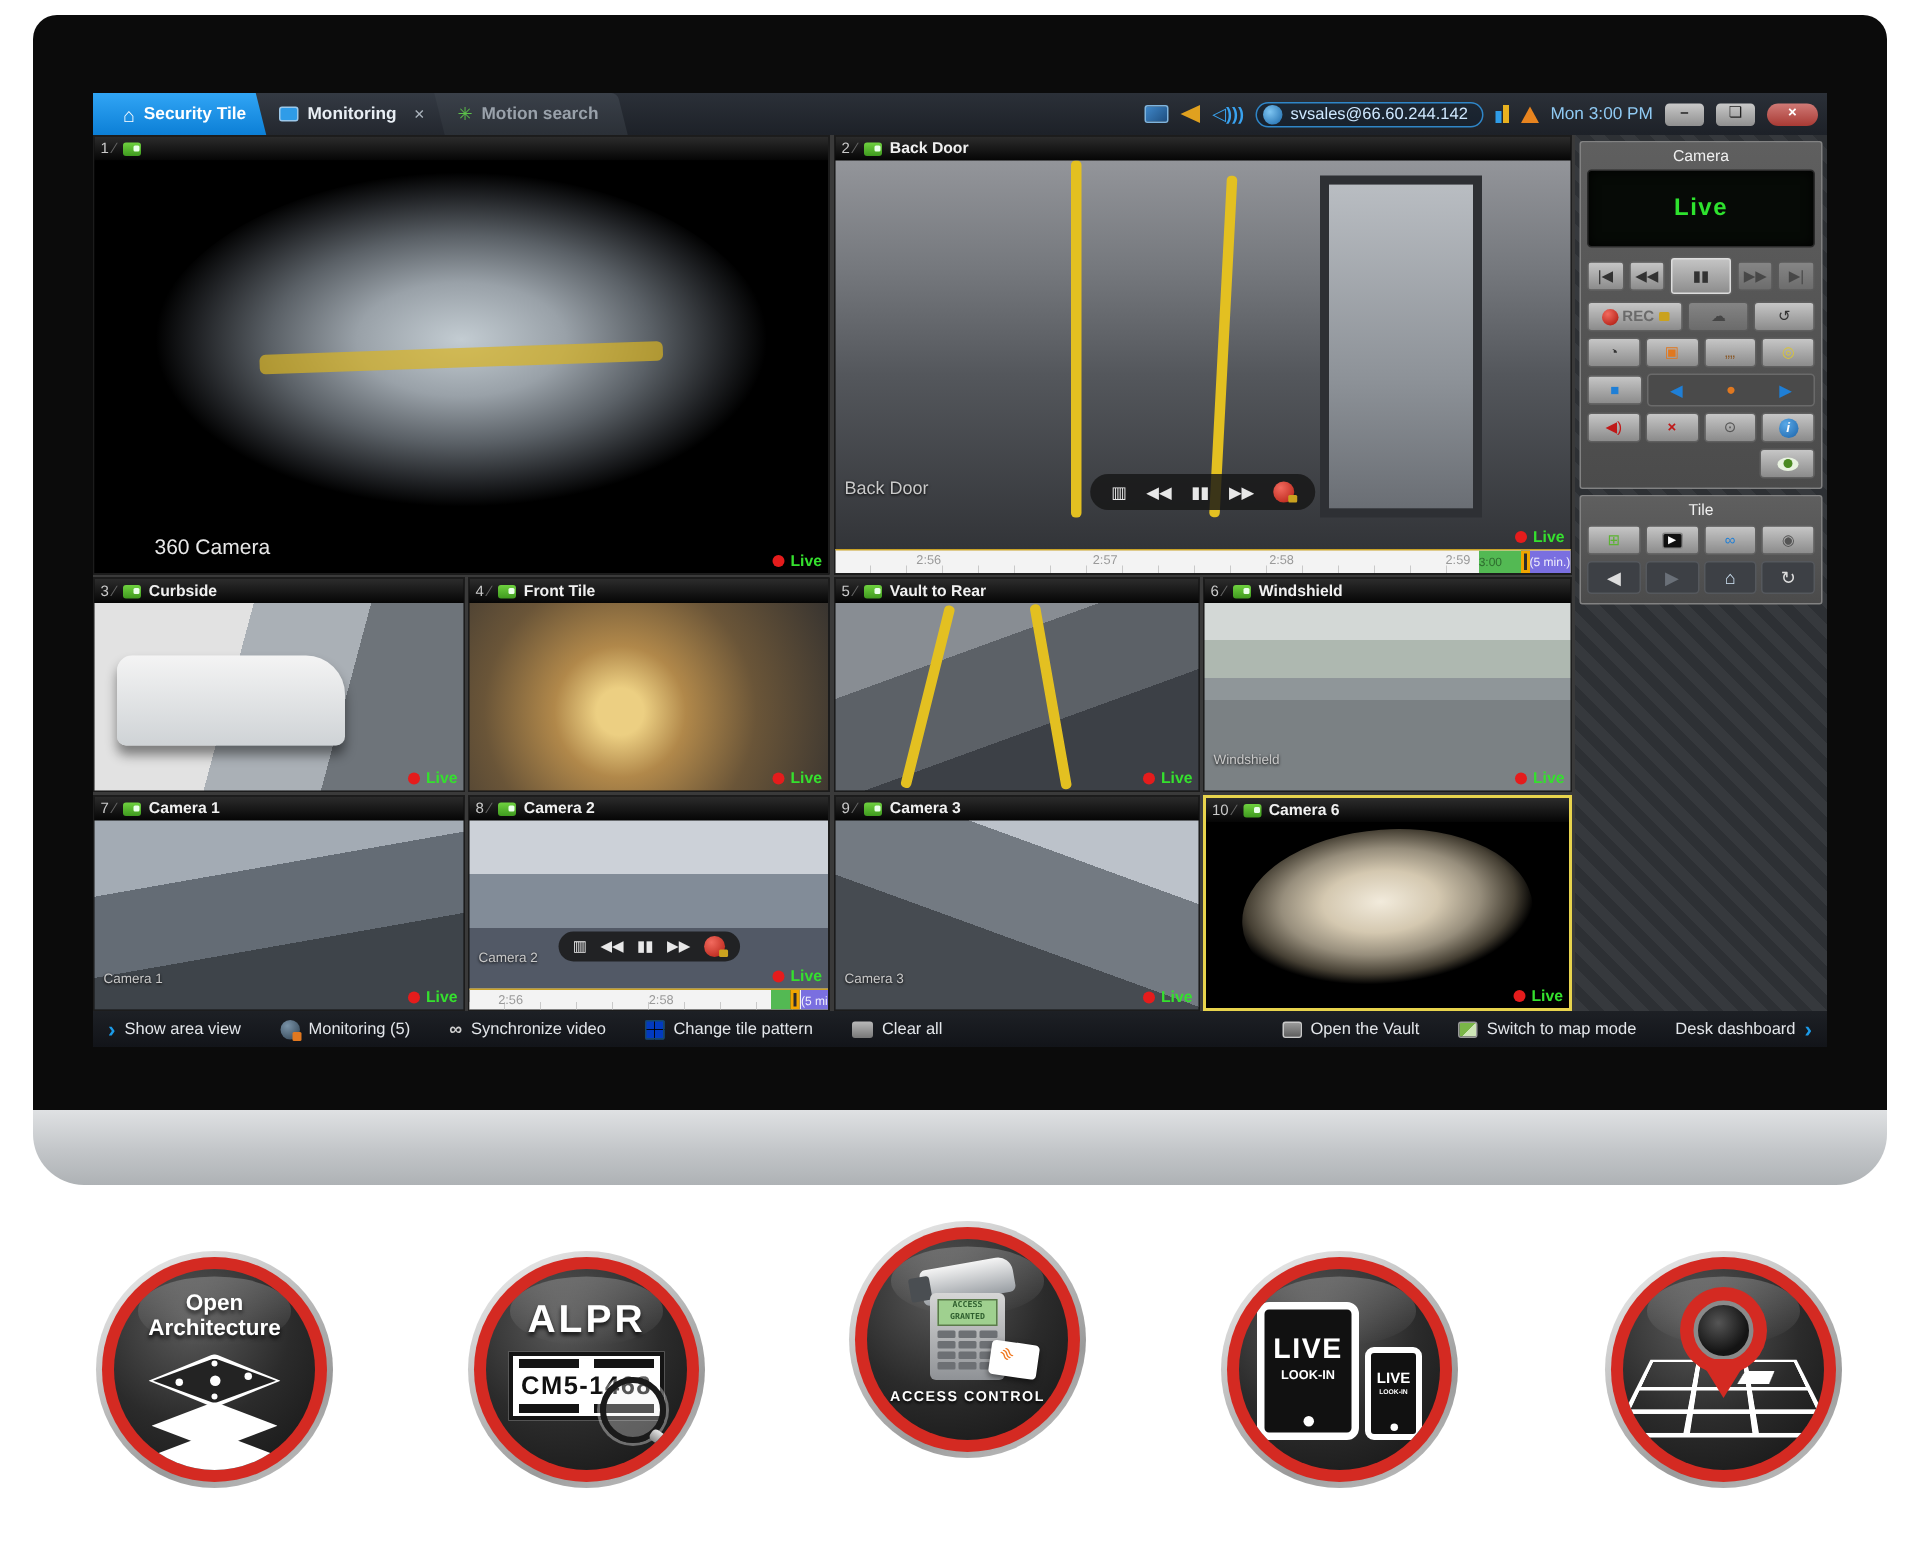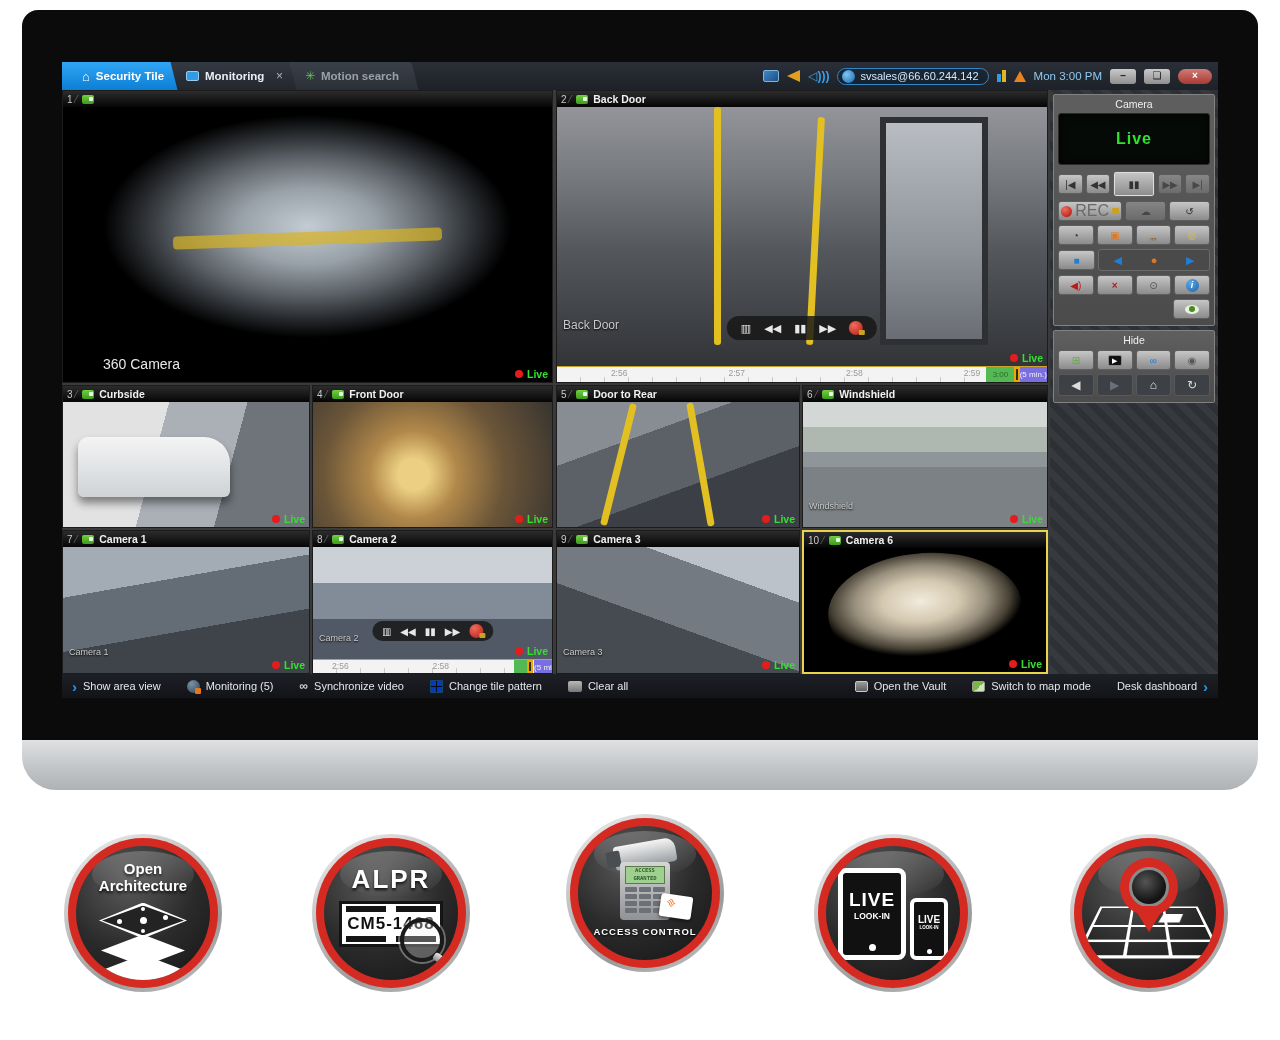--- a/index.html
+++ b/index.html
@@ -77,42 +77,42 @@
 
   
   .pb-overlay { position:absolute; left:50%; transform:translateX(-50%); bottom:26px; background:rgba(22,22,22,.82); border-radius:14px; padding:5px 14px; display:flex; align-items:center; gap:13px; color:#e8e8e8; font-size:11px; }
   .pb-overlay .lockrec { width:14px; height:14px; border-radius:50%; background:radial-gradient(circle at 35% 30%,#f26a5e,#b11c10); position:relative; }
   .pb-overlay .lockrec::after { content:""; position:absolute; right:-2px; bottom:0; width:6px; height:5px; background:#caa21f; border-radius:1px; }
 
   
   .timeline { position:relative; flex:0 0 16px; background:#f3f3f3; border-top:1px solid #c9a227; font-size:8.5px; color:#9a9a9a; overflow:hidden;
     background-image:repeating-linear-gradient(90deg,transparent 0 23px,#c9c9c9 23px 24px); background-size:100% 5px; background-position:0 100%; background-repeat:no-repeat; background-color:#f3f3f3; }
   .tl-label { position:absolute; top:1px; }
-  .tl-green { position:absolute; top:0; bottom:0; background:#53b953; color:#2e6b2e; font-size:8px; text-align:center; line-height:15px; }
+  .tl-green { position:absolute; top:0; bottom:0; background:#53b953; color:#2e6b2e; font-size:8px; line-height:15px; }
   .tl-cursor { position:absolute; top:0; bottom:0; width:6px; background:#2b2b2b; border:2px solid #f0a500; }
   .tl-purple { position:absolute; top:0; bottom:0; right:0; background:#7a6fe0; color:#efeefc; font-size:8px; text-align:center; line-height:15px; white-space:nowrap; overflow:hidden; }
 
   
   .sidebar { width:168px; background:repeating-linear-gradient(45deg,#36393d 0 7px,#2d3034 7px 14px); padding:4px 3px; }
   .panel { background:linear-gradient(180deg,#5f5f5f,#4b4b4b); border:1px solid #828282; border-radius:2px; padding:3px 4px 6px; margin-bottom:4px; }
   .panel-title { text-align:center; color:#efefef; font-size:10.5px; margin-bottom:3px; }
   .display { background:#060a06; border:1px solid #2a2a2a; border-radius:3px; height:52px; display:flex; align-items:center; justify-content:center; margin-bottom:6px; box-shadow:inset 0 0 8px #000; }
   .display span { color:#2ee22e; font-size:16px; font-weight:bold; letter-spacing:1px; }
   .srow { display:flex; gap:3px; margin-top:4px; align-items:center; }
   .srow.right { justify-content:flex-end; }
   .sbtn { border:1px solid #5f5f5f; border-radius:3px; background:linear-gradient(180deg,#c6c6c6,#8b8b8b); height:20px; font-size:10px; color:#333; display:flex; align-items:center; justify-content:center; gap:3px; padding:0; cursor:pointer; font-family:inherit; }
   .sbtn.big { height:26px; box-shadow:0 0 0 1px #ddd inset; }
   .sbtn.dim { opacity:.42; }
   .w26{width:27px;} .w36{width:37px;} .w44{width:46px;} .w64{width:66px;} .w40{width:42px;}
   .grp { background:#4a4a4a; border:1px solid #6a6a6a; border-radius:3px; height:22px; display:flex; align-items:center; justify-content:space-around; flex:1; }
   .grp .g { font-size:11px; }
   .blue { color:#1f7fd6; } .orange { color:#e07820; } .red { color:#c01818; } .yellow { color:#d9c43a; } .green { color:#5cb332; } .brown { color:#8a5a2a; } .gray { color:#555; }
   .recdot { width:11px; height:11px; border-radius:50%; background:radial-gradient(circle at 35% 30%,#f26a5e,#a81208); display:inline-block; }
   .reclock { width:7px; height:6px; background:#caa21f; border-radius:1px; display:inline-block; }
-  .reclabel { color:#6a6a6a; font-weight:normal; font-size:16px;text-align:right; }
+  .reclabel { color:#6a6a6a; font-weight:bold; font-size:10px;text-align:right; }
   .info-circ { width:13px; height:13px; border-radius:50%; background:radial-gradient(circle at 35% 30%,#59a9e8,#1b62a8); color:#fff; font-size:9px; font-weight:bold; font-style:italic; line-height:13px; text-align:center; }
   .eye { width:14px; height:9px; border-radius:50%; background:#e8f2e0; position:relative; }
   .eye::after { content:""; position:absolute; left:4px; top:1.5px; width:6px; height:6px; border-radius:50%; background:#4a8a20; }
   .flat { background:#3d4045; border:1px solid #55585d; border-radius:3px; height:22px; flex:1; display:flex; align-items:center; justify-content:center; font-size:12px; cursor:pointer; font-family:inherit; color:#ddd; }
   .monico { width:14px; height:11px; background:#111; border:1px solid #888; border-radius:2px; color:#fff; font-size:7px; line-height:10px; text-align:center; }
 
   
   .toolbar { height:24px; background:linear-gradient(180deg,#1d2025,#121419); display:flex; align-items:center; gap:26px; padding:0 10px; color:#e3e6ea; font-size:11px; }
   .tbitem { display:flex; align-items:center; gap:6px; white-space:nowrap; }
   .chev { color:#1c9be8; font-weight:bold; font-size:15px; line-height:1; }
@@ -275,35 +275,35 @@
                 <i class="dot"></i>
                 <b>Live</b>
               </span>
         </div>
       </div>
 
       <div class="tile" style="left:250px;top:295px;width:241px;height:143px">
         <div class="tile-header">
           <span class="tile-num">4</span>
           <span class="cam-ico"></span>
-          <span class="tile-title">Front Door</span>
+          <span class="tile-title">Front Tile</span>
         </div>
         <div class="scene s4">
           <span class="live-tag">
                 <i class="dot"></i>
                 <b>Live</b>
               </span>
         </div>
       </div>
 
       <div class="tile" style="left:494px;top:295px;width:244px;height:143px">
         <div class="tile-header">
           <span class="tile-num">5</span>
           <span class="cam-ico"></span>
-          <span class="tile-title">Door to Rear</span>
+          <span class="tile-title">Vault to Rear</span>
         </div>
         <div class="scene s5">
           <div class="pole" style="left:24%;top:0;height:100%;transform:rotate(14deg)"></div>
           <div class="pole" style="left:58%;top:0;height:100%;transform:rotate(-10deg)"></div>
           <span class="live-tag">
                 <i class="dot"></i>
                 <b>Live</b>
               </span>
         </div>
       </div>
@@ -443,21 +443,21 @@
               </button>
         </div>
         <div class="srow right">
           <button class="sbtn w36">
                 <span class="eye"></span>
               </button>
         </div>
       </div>
 
       <div class="panel">
-        <div class="panel-title">Hide</div>
+        <div class="panel-title">Tile</div>
         <div class="srow">
           <button class="sbtn w36 green">⊞</button>
           <button class="sbtn w36">
                 <span class="monico">▶</span>
               </button>
           <button class="sbtn w36 blue">∞</button>
           <button class="sbtn w36 gray">◉</button>
         </div>
         <div class="srow">
           <button class="flat blue">◀</button>

